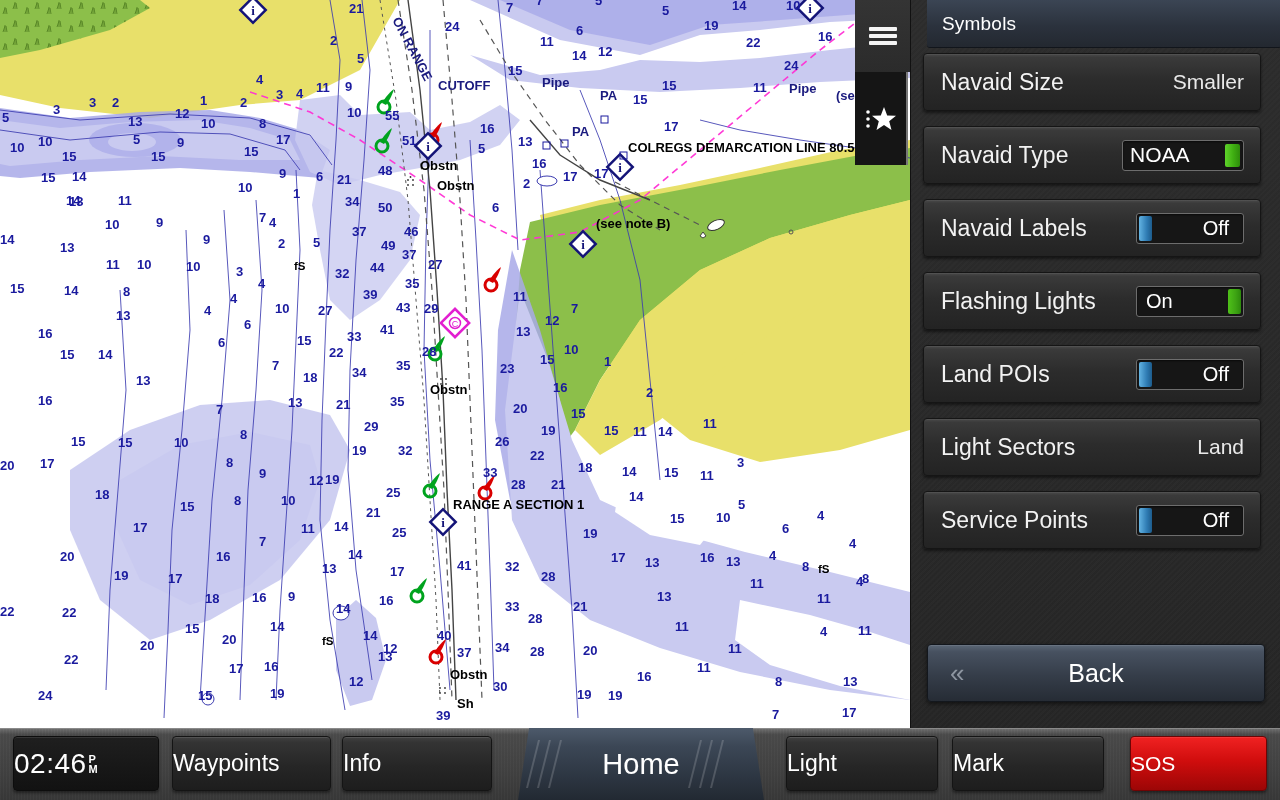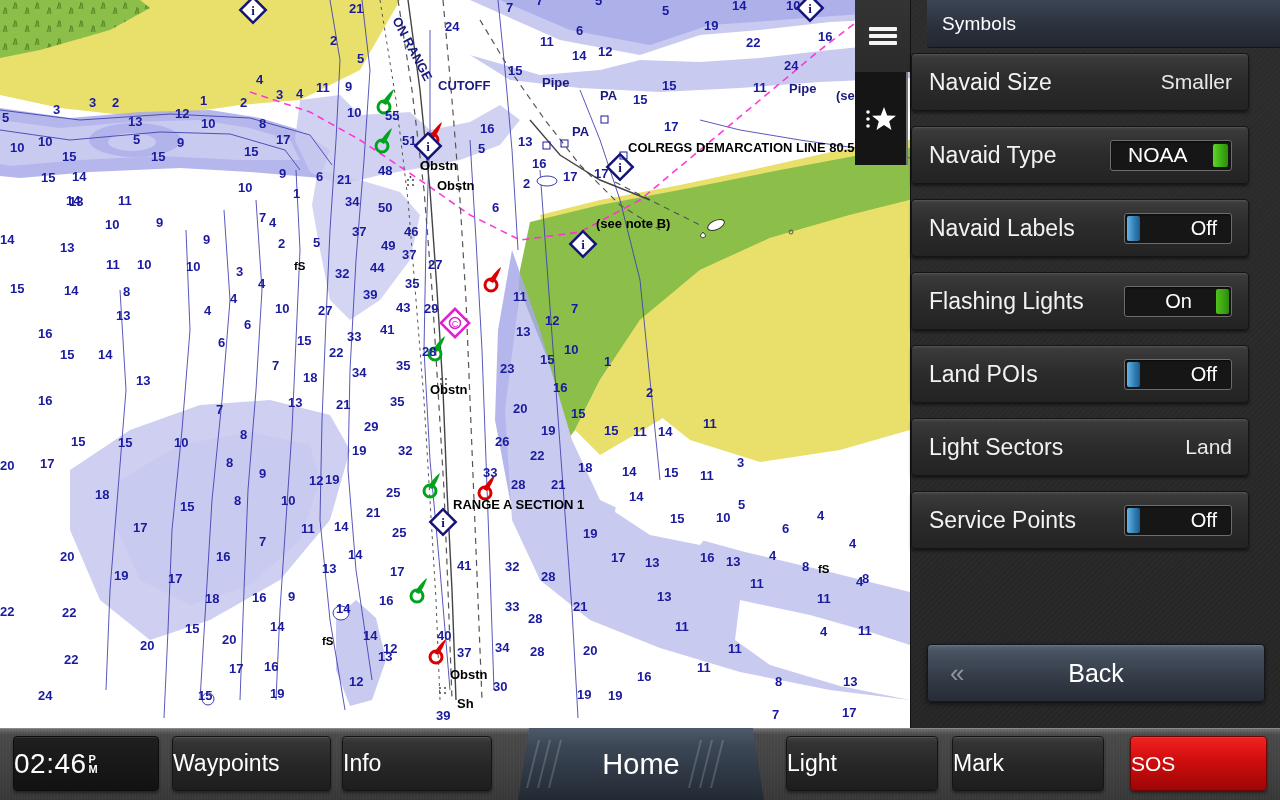--- a/index.html
+++ b/index.html
@@ -41,21 +41,21 @@
     width: 354px; height: 48px;
     background: linear-gradient(180deg, #3b4554 0%, #2b323d 55%, #232830 100%);
     border-radius: 0 0 3px 3px;
     border-bottom: 1px solid #11151b;
     display: flex; align-items: center;
   }
   #panel-header .title {
     color: #fff; font-size: 19px; font-weight: 400;
     padding-left: 15px; letter-spacing: 0.2px;
   }
-  #rows { position: absolute; left: 0; top: 53px; width: 338px; }
+  #rows { position: absolute; left: 12px; top: 53px; width: 338px; }
   .row {
     position: relative;
     height: 58px;
     margin-bottom: 15px;
     border-radius: 4px;
     background: linear-gradient(180deg, #4a4a4a 0%, #3a3a3a 6%, #2c2c2c 45%, #232323 100%);
     border: 1px solid #151515;
     box-shadow: 0 1px 0 rgba(255,255,255,0.05) inset, 0 2px 3px rgba(0,0,0,0.5);
     display: flex; align-items: center;
     padding: 0 16px 0 17px;
@@ -74,27 +74,27 @@
     border-radius: 3px;
     position: relative;
     display: flex; align-items: center;
     box-shadow: 0 1px 2px rgba(0,0,0,0.6) inset;
   }
   .ctrl .bar { position: absolute; top: 2px; bottom: 2px; width: 13px; border-radius: 2px; }
   .ctrl.off .bar { left: 2px; background: linear-gradient(90deg, #63b4e3 0%, #2f7cb4 60%, #1d5c8c 100%); }
   .ctrl.on  .bar { right: 2px; background: linear-gradient(90deg, #4fc119 0%, #3da313 60%, #2d8a0c 100%); }
   .ctrl .txt { font-size: 20px; color: #fff; width: 100%; padding: 0 8px; }
   .ctrl.off .txt { text-align: right; padding-right: 14px; }
-  .ctrl.on  .txt { text-align: center; padding-left: 9px; }
+  .ctrl.on  .txt { text-align: left; padding-left: 9px; }
 
   
   .combo { width: 122px; }
   .combo .bar { right: 3px; top: 3px; bottom: 3px; width: 15px;
     background: linear-gradient(90deg, #5fd42a 0%, #3fae12 55%, #2e8c0b 100%); }
-  .combo .txt { text-align: left; padding-left: 17px; font-size: 21px; }
+  .combo .txt { text-align: left; padding-left: 7px; font-size: 21px; }
 
   
   .vessel-swatch { margin-left: auto; width: 34px; height: 18px; position: relative; }
 
   
   #back-btn {
     position: absolute; left: 16px; top: 644px;
     width: 338px; height: 58px;
     border-radius: 4px;
     background: linear-gradient(180deg, #5b6776 0%, #475160 12%, #353d49 55%, #262c35 100%);

